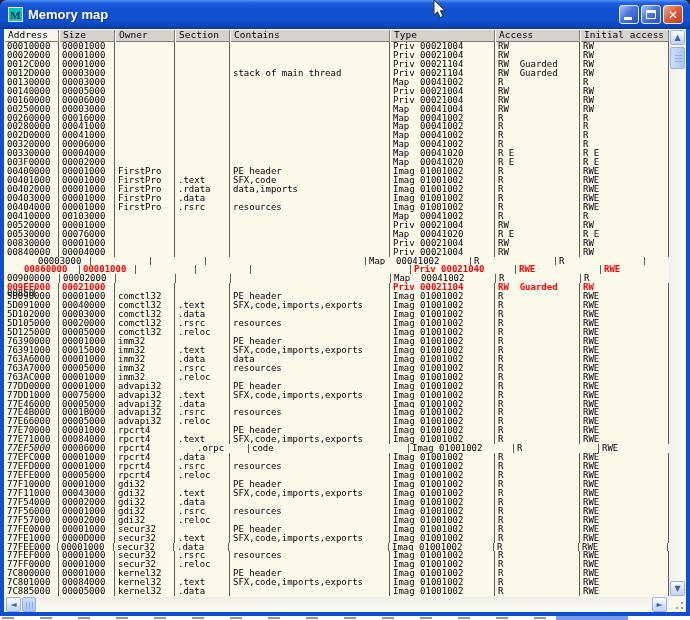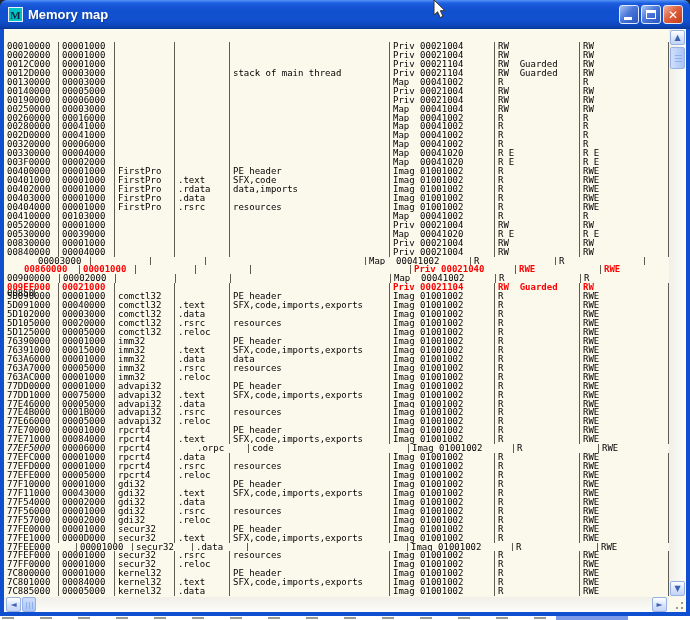--- a/index.html
+++ b/index.html
@@ -111,20 +111,30 @@
       <div class="wbtn">
         <span class="glyph-max"></span>
       </div>
       <div class="wbtn close">
         <span class="glyph-close">✕</span>
       </div>
     </div>
   </div>
 
   <div class="content">
+    <div class="table-header">
+        <div class="hcell sorted" style="width: 55px;">Address</div>
+        <div class="hcell" style="width: 56px;">Size</div>
+        <div class="hcell" style="width: 60px;">Owner</div>
+        <div class="hcell" style="width: 55px;">Section</div>
+        <div class="hcell" style="width: 160px;">Contains</div>
+        <div class="hcell" style="width: 105px;">Type</div>
+        <div class="hcell" style="width: 85px;">Access</div>
+        <div class="hcell" style="width: 89px;">Initial access</div>
+      </div>
     <div class="table-body">
         <div class="trow">
           <div class="tcell" style="width: 55px;">00010000</div>
           <div class="tcell" style="width: 56px;">00001000</div>
           <div class="tcell" style="width: 60px;"></div>
           <div class="tcell" style="width: 55px;"></div>
           <div class="tcell" style="width: 160px;"></div>
           <div class="tcell" style="width: 105px;">Priv 00021004</div>
           <div class="tcell" style="width: 85px;">RW</div>
           <div class="tcell" style="width: 89px;">RW</div>
@@ -173,21 +183,21 @@
           <div class="tcell" style="width: 55px;">00140000</div>
           <div class="tcell" style="width: 56px;">00005000</div>
           <div class="tcell" style="width: 60px;"></div>
           <div class="tcell" style="width: 55px;"></div>
           <div class="tcell" style="width: 160px;"></div>
           <div class="tcell" style="width: 105px;">Priv 00021004</div>
           <div class="tcell" style="width: 85px;">RW</div>
           <div class="tcell" style="width: 89px;">RW</div>
         </div>
         <div class="trow">
-          <div class="tcell" style="width: 55px;">00190000</div>
+          <div class="tcell" style="width: 55px;">00160000</div>
           <div class="tcell" style="width: 56px;">00006000</div>
           <div class="tcell" style="width: 60px;"></div>
           <div class="tcell" style="width: 55px;"></div>
           <div class="tcell" style="width: 160px;"></div>
           <div class="tcell" style="width: 105px;">Priv 00021004</div>
           <div class="tcell" style="width: 85px;">RW</div>
           <div class="tcell" style="width: 89px;">RW</div>
         </div>
         <div class="trow">
           <div class="tcell" style="width: 55px;">00250000</div>
@@ -324,21 +334,21 @@
           <div class="tcell" style="width: 56px;">00001000</div>
           <div class="tcell" style="width: 60px;"></div>
           <div class="tcell" style="width: 55px;"></div>
           <div class="tcell" style="width: 160px;"></div>
           <div class="tcell" style="width: 105px;">Priv 00021004</div>
           <div class="tcell" style="width: 85px;">RW</div>
           <div class="tcell" style="width: 89px;">RW</div>
         </div>
         <div class="trow">
           <div class="tcell" style="width: 55px;">00530000</div>
-          <div class="tcell" style="width: 56px;">00039000</div>
+          <div class="tcell" style="width: 56px;">00076000</div>
           <div class="tcell" style="width: 60px;"></div>
           <div class="tcell" style="width: 55px;"></div>
           <div class="tcell" style="width: 160px;"></div>
           <div class="tcell" style="width: 105px;">Map  00041020</div>
           <div class="tcell" style="width: 85px;">R E</div>
           <div class="tcell" style="width: 89px;">R E</div>
         </div>
         <div class="trow">
           <div class="tcell" style="width: 55px;">00830000</div>
           <div class="tcell" style="width: 56px;">00001000</div>
@@ -673,21 +683,21 @@
           <div class="tcell" style="width: 55px;">77FE1000</div>
           <div class="tcell" style="width: 56px;">0000D000</div>
           <div class="tcell" style="width: 60px;">secur32</div>
           <div class="tcell" style="width: 55px;">.text</div>
           <div class="tcell" style="width: 160px;">SFX,code,imports,exports</div>
           <div class="tcell" style="width: 105px;">Imag 01001002</div>
           <div class="tcell" style="width: 85px;">R</div>
           <div class="tcell" style="width: 89px;">RWE</div>
         </div>
         <div class="trow">
-          <div class="tcell" style="width: 73px; text-decoration: underline;">77FEE000</div>
+          <div class="tcell" style="width: 54px; text-decoration: underline;">77FEE000</div>
           <div class="tcell" style="width: 56px;">00001000</div>
           <div class="tcell" style="width: 60px;">secur32</div>
           <div class="tcell" style="width: 55px;">.data</div>
           <div class="tcell" style="width: 160px;"></div>
           <div class="tcell" style="width: 105px;">Imag 01001002</div>
           <div class="tcell" style="width: 85px;">R</div>
           <div class="tcell" style="width: 89px;">RWE</div>
         </div>
         <div class="trow">
           <div class="tcell" style="width: 55px;">77FEF000</div>

